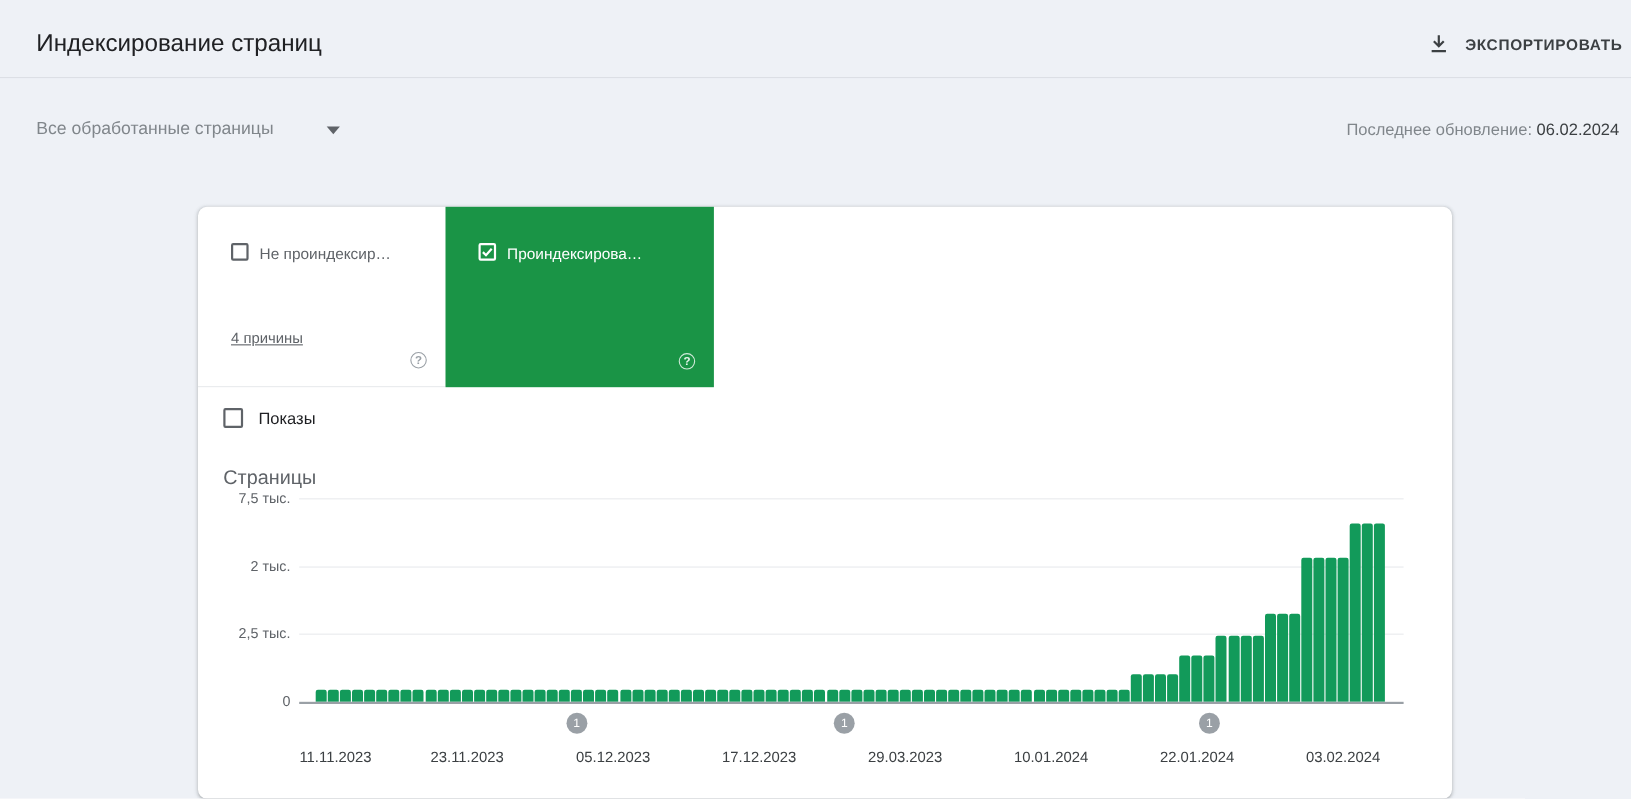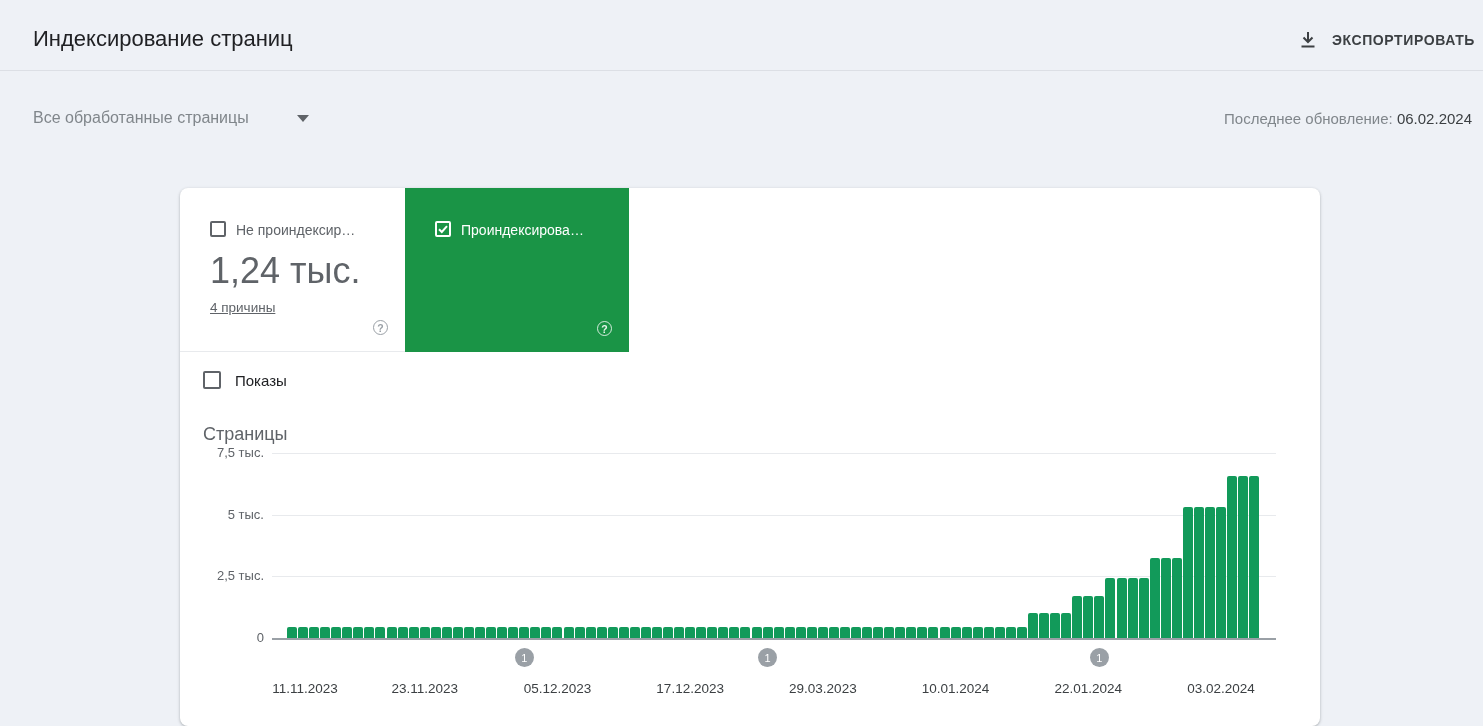--- a/index.html
+++ b/index.html
@@ -30,21 +30,21 @@
   .caret{width:0;height:0;border-left:6px solid transparent;border-right:6px solid transparent;border-top:7px solid var(--txt-gray);}
   .last-update{position:absolute;right:11px;top:110px;font-size:15px;color:var(--txt-light);}
   .last-update .date{color:var(--txt-med);}
   .card{
     position:absolute;left:180px;top:188px;width:1140px;height:538px;
     background:#fff;border-radius:8px;box-shadow:0 1px 2px rgba(60,64,67,.25),0 1px 3px 1px rgba(60,64,67,.1);
   }
   .tiles{position:absolute;left:0;top:0;height:164px;display:flex;}
   .tile{position:relative;width:225px;height:164px;cursor:pointer;}
   .tile.unselected{border-bottom:1px solid var(--grid);}
-  .tile.selected{width:224px;background:var(--indexed-green);}
+  .tile.selected{width:244px;background:var(--indexed-green);}
   .tile .cb{position:absolute;left:30px;top:33px;width:16px;height:16px;border:2px solid var(--txt-gray);border-radius:2px;}
   .tile.selected .cb{border-color:#fff;display:flex;align-items:center;justify-content:center;}
   .tile .tlabel{position:absolute;left:56px;top:34px;font-size:14px;color:var(--txt-gray);white-space:nowrap;}
   .tile.selected .tlabel{color:#fff;}
   .tile .tvalue{position:absolute;left:30px;top:62px;font-size:36px;color:var(--txt-gray);white-space:nowrap;}
   .tile.selected .tvalue{color:#fff;}
   .tile .tsub{position:absolute;left:30px;top:112px;font-size:13.5px;color:var(--txt-gray);text-decoration:underline;}
   .help{
     position:absolute;right:17px;bottom:16px;width:15px;height:15px;border:1.5px solid var(--marker-gray);
     border-radius:50%;display:flex;align-items:center;justify-content:center;
@@ -91,21 +91,20 @@
   <span>Последнее обновление:</span>
   <span class="date">06.02.2024</span>
 </div>
 
 <div class="card">
 
   <div class="tiles">
     <div class="tile unselected">
       <span class="cb"></span>
       <span class="tlabel">Не проиндексир…</span>
-      <span class="tvalue">1,24 тыс.</span>
       <span class="tsub">4 причины</span>
       <span class="help">?</span>
     </div>
     <div class="tile selected">
       <span class="cb">
         <span style="display:flex;">
           <svg width="12" height="12" viewBox="0 0 12 12">
             <path d="M2 6.2L4.8 9L10 3.2" stroke="#fff" stroke-width="2" fill="none"></path>
           </svg>
         </span>
@@ -120,21 +119,21 @@
     <span class="label">Показы</span>
   </div>
 
   <div class="chart" id="chart">
     <span class="ylabel">Страницы</span>
   <div class="gridline baseline" style="top: 450px;"></div>
       <div class="ytick" style="top: 442px;">0</div>
       <div class="gridline" style="top: 388.333px;"></div>
       <div class="ytick" style="top: 380.333px;">2,5 тыс.</div>
       <div class="gridline" style="top: 326.667px;"></div>
-      <div class="ytick" style="top: 318.667px;">5 тыс.</div>
+      <div class="ytick" style="top: 318.667px;">2 тыс.</div>
       <div class="gridline" style="top: 265px;"></div>
       <div class="ytick" style="top: 257px;">7,5 тыс.</div>
       <div class="bar" style="left: 107px; top: 438.9px; height: 11.1px;"></div>
       <div class="bar" style="left: 118.06px; top: 438.9px; height: 11.1px;"></div>
       <div class="bar" style="left: 129.12px; top: 438.9px; height: 11.1px;"></div>
       <div class="bar" style="left: 140.18px; top: 438.9px; height: 11.1px;"></div>
       <div class="bar" style="left: 151.24px; top: 438.9px; height: 11.1px;"></div>
       <div class="bar" style="left: 162.3px; top: 438.9px; height: 11.1px;"></div>
       <div class="bar" style="left: 173.36px; top: 438.9px; height: 11.1px;"></div>
       <div class="bar" style="left: 184.42px; top: 438.9px; height: 11.1px;"></div>

